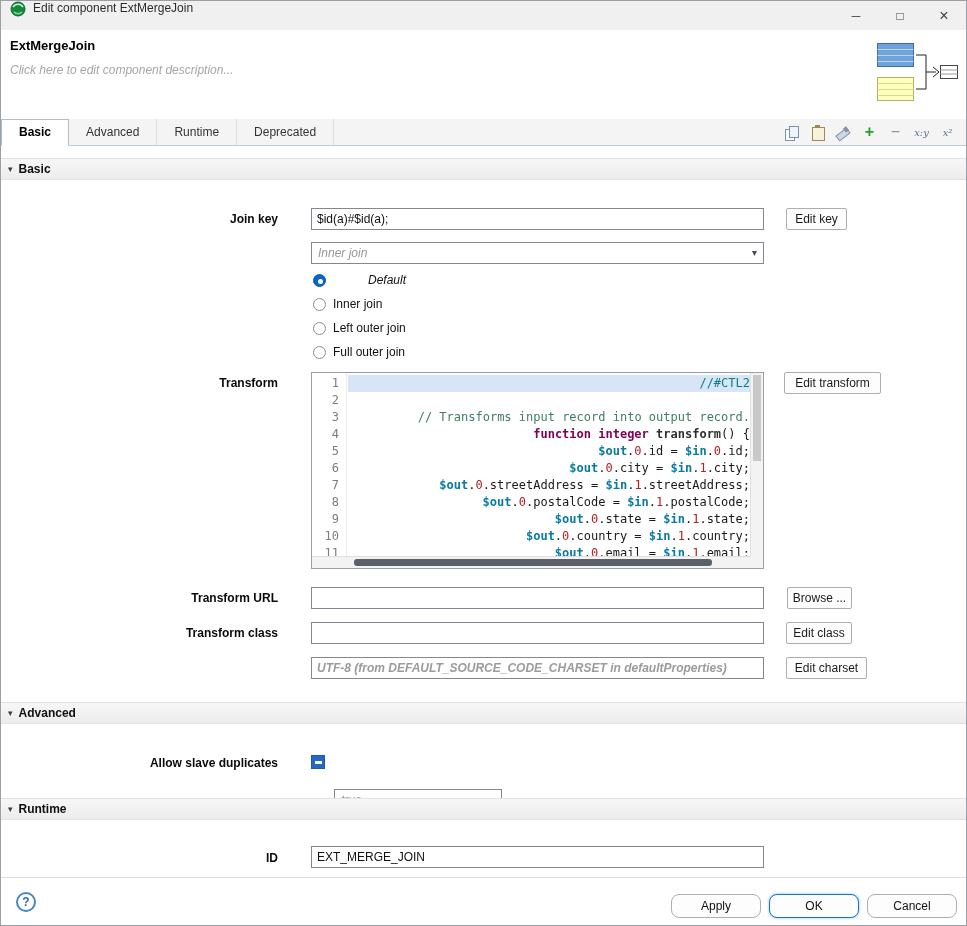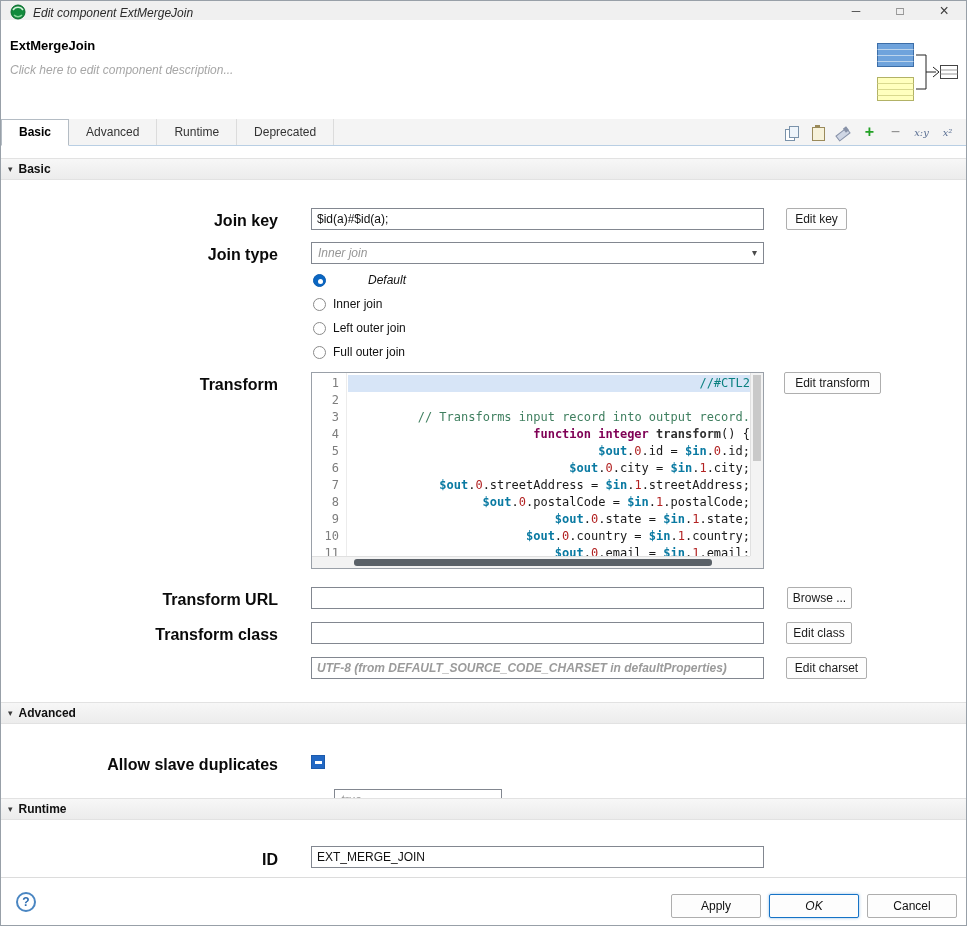--- a/index.html
+++ b/index.html
@@ -1,21 +1,21 @@
 <!DOCTYPE html>
 <html><head>
 <meta charset="utf-8">
 <style>
   *{margin:0;padding:0;box-sizing:border-box;}
   html,body{width:967px;height:926px;}
   body{font-family:"Liberation Sans",sans-serif;font-size:12px;color:#1c1c1c;background:#e8e8e8;}
   .window{position:relative;width:967px;height:926px;background:#fff;border:1px solid #98a0a8;overflow:hidden;}
 
   
-  .titlebar{position:absolute;left:0;top:0;width:100%;height:19px;background:#f0f0f0;display:flex;align-items:flex-end;font-style:italic;}
+  .titlebar{position:absolute;left:0;top:0;width:100%;height:29px;background:#f0f0f0;display:flex;align-items:flex-start;}
   .app-icon{width:16px;height:16px;margin:0 7px 0 9px;flex:0 0 auto;}
   .title-text{font-size:12px;color:#2b2b2b;}
   .win-controls{margin-left:auto;display:flex;height:100%;}
   .win-btn{width:44px;display:flex;align-items:center;justify-content:center;color:#404040;font-size:12px;cursor:default;}
   .win-btn.close{font-size:16px;}
 
   
   .hdr-title{position:absolute;left:9px;top:37px;font-size:13px;font-weight:bold;color:#000;}
   .hdr-desc{position:absolute;left:9px;top:62px;font-style:italic;color:#a6a6a6;font-size:12px;}
   .comp-icon{position:absolute;right:6px;top:40px;}
@@ -33,21 +33,21 @@
   .ic-reset::before{content:"";position:absolute;left:1px;top:7px;width:12px;height:5px;background:#cfd6e4;border:1px solid #8892a8;transform:rotate(-38deg);}
   .ic-reset::after{content:"";position:absolute;left:9px;top:3px;width:4px;height:5px;background:#8892a8;transform:rotate(-38deg);}
   .ic-add{color:#23a126;font-weight:bold;font-size:16px;}
   .ic-remove{color:#8f8f8f;font-size:16px;}
   .ic-xy{font-family:"DejaVu Serif",serif;font-style:italic;font-size:10px;color:#5a6f93;}
 
   
   .section-header{position:absolute;left:0;width:100%;height:22px;background:linear-gradient(#f7f7f7,#ececec);border-top:1px solid #e2e2e2;border-bottom:1px solid #e2e2e2;display:flex;align-items:center;padding-left:7px;gap:6px;}
   .tri{font-size:9px;color:#3a3a3a;}
   .sec-title{font-weight:bold;font-size:12px;color:#101010;}
-  .row-label{position:absolute;left:7px;width:270px;text-align:right;font-weight:bold;color:#0a0a0a;font-size:16px;}
+  .row-label{position:absolute;left:7px;width:270px;text-align:right;font-weight:bold;color:#0a0a0a;font-size:12px;}
   .text-field{position:absolute;height:22px;border:1px solid #828790;padding:8px 5px;font:12px "Liberation Sans",sans-serif;color:#101010;background:#fff;outline:none;}
   .text-field::placeholder{color:#9b9b9b;font-style:italic;}
   .combo{position:absolute;height:22px;border:1px solid #828790;background:#fff;display:flex;align-items:center;padding:0 20px 0 6px;}
   .combo-value.hint{color:#969696;font-style:italic;}
   .combo-arrow{position:absolute;right:6px;top:4px;font-size:10px;color:#4a4a4a;}
   .side-btn{position:absolute;height:22px;background:#fdfdfd;border:1px solid #aeaeae;font:12px "Liberation Sans",sans-serif;color:#1a1a1a;border-radius:2px;}
 
   
   .radio-row{position:absolute;left:312px;height:18px;display:flex;align-items:center;gap:7px;}
   .radio{width:13px;height:13px;border-radius:50%;border:1px solid #8b8b8b;background:#fff;position:relative;flex:0 0 auto;}
@@ -75,22 +75,22 @@
   .hthumb{position:absolute;left:42px;top:2px;width:358px;height:7px;background:#5a6168;border-radius:3px;}
   .scroll-corner{position:absolute;right:0;bottom:0;width:13px;height:12px;background:#f3f3f3;}
 
   
   .tri-check{position:absolute;left:310px;top:754px;width:14px;height:14px;background:#2268c4;border:1px solid #1c5aac;}
   .tri-check::after{content:"";position:absolute;left:3px;top:5px;width:7px;height:3px;background:#fff;}
 
   
   .footer{position:absolute;left:0;top:876px;width:100%;height:49px;background:#fff;border-top:1px solid #dcdcdc;}
   .help{position:absolute;left:15px;top:14px;width:20px;height:20px;border:2px solid #4a86c2;border-radius:50%;color:#2f6db0;font-weight:bold;font-size:12px;display:flex;align-items:center;justify-content:center;}
-  .btn{position:absolute;top:16px;width:90px;height:24px;background:#fdfdfd;border:1px solid #aeaeae;font:12px "Liberation Sans",sans-serif;color:#101010;border-radius:2px;}
-  .btn.default{border:1px solid #1673c6;box-shadow:0 0 3px rgba(30,120,200,.5);font-style:italic;}
+  .btn{position:absolute;top:16px;width:90px;height:24px;background:#fdfdfd;border:1px solid #aeaeae;font:12px "Liberation Sans",sans-serif;color:#101010;border-radius:8px;}
+  .btn.default{border:1px solid #1673c6;box-shadow:0 0 3px rgba(30,120,200,.5);}
 </style>
 </head>
 <body>
 
 <div class="window">
 
   <div class="titlebar">
     <svg class="app-icon" viewBox="0 0 16 16">
       <circle cx="8" cy="8" r="7" fill="#118a3c" stroke="#0a6a2c"></circle>
       <path d="M3 6 A6 6 0 0 1 13 6" fill="none" stroke="#d8f0dc" stroke-width="1.5"></path>
@@ -141,21 +141,20 @@
 
   <div class="section-header" style="top:157px">
     <span class="tri">▾</span>
     <span class="sec-title">Basic</span>
   </div>
 
   <label class="row-label" style="top:211px">Join key</label>
   <input class="text-field" style="left: 310px; top: 207px; width: 453px;" value="$id(a)#$id(a);">
   <button class="side-btn" style="left:785px;top:207px;width:61px">Edit key</button>
 
-  <label class="row-label" style="top:245px">Join type</label>
   <div class="combo" style="left:310px;top:241px;width:453px">
     <span class="combo-value hint">Inner join</span>
     <span class="combo-arrow">▾</span>
   </div>
 
   <div class="radio-row" style="top:270px">
     <span class="radio selected"></span>
     <span class="radio-label italic">Default</span>
   </div>
   <div class="radio-row" style="top:294px">

